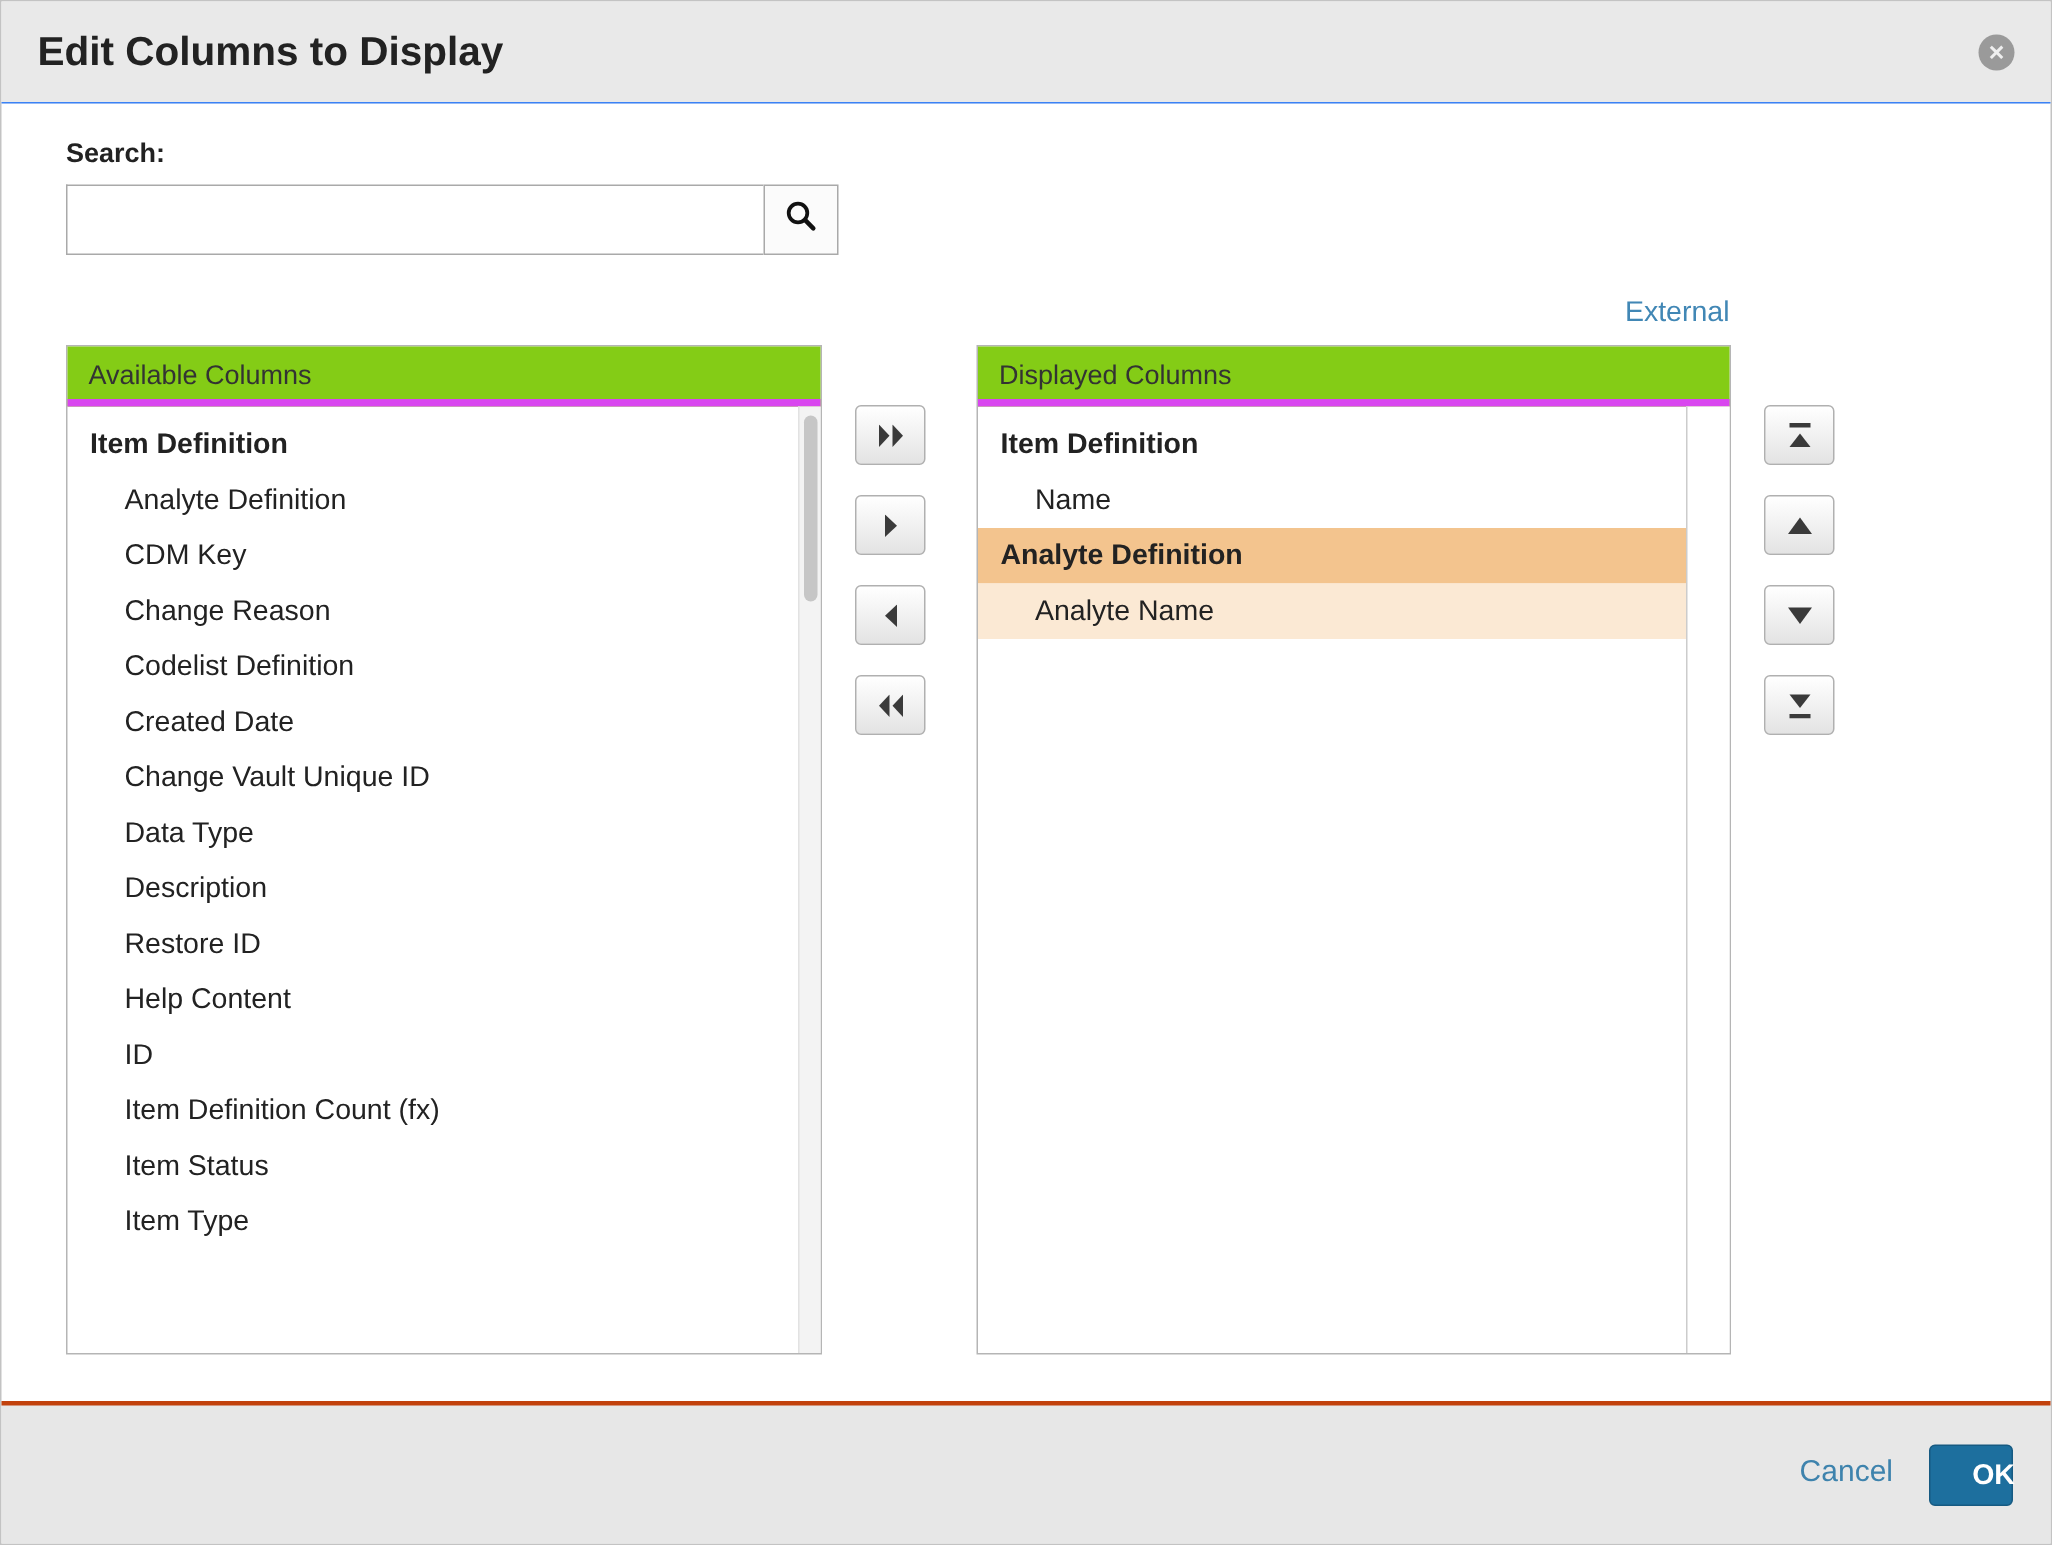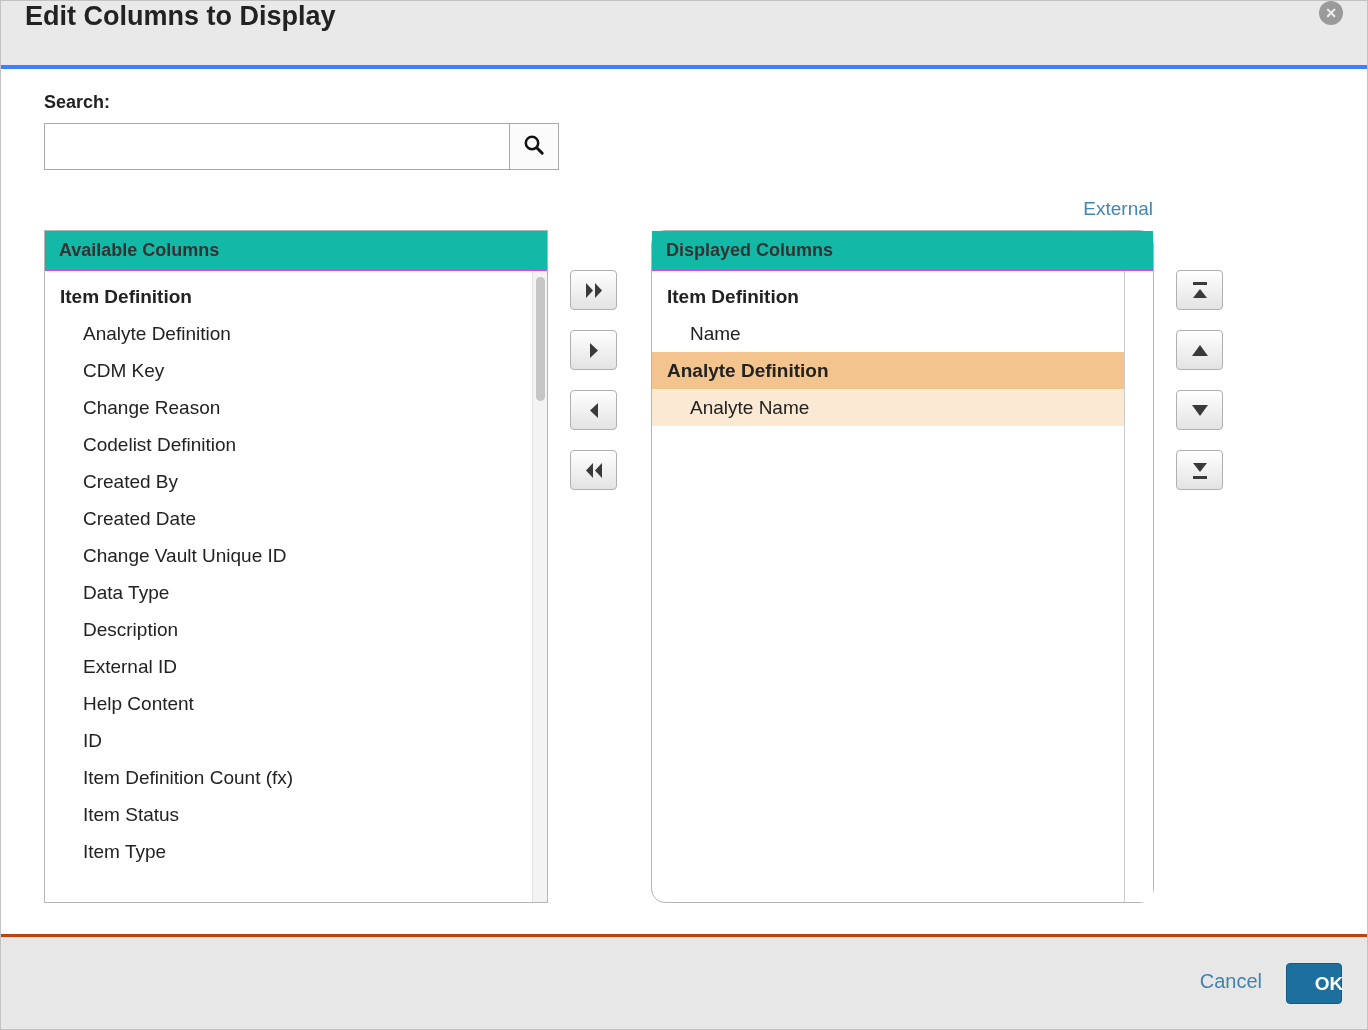--- a/index.html
+++ b/index.html
@@ -12,22 +12,22 @@
   .dialog {
     position: absolute; left: 0; top: 0;
     width: 1368px; height: 1030px;
     background: #ffffff;
     border: 1px solid #c3c3c3;
   }
   
   .dialog-header {
     position: absolute; left: 0; top: 0; right: 0; height: 68px;
     background: #e9e9e9;
-    border-bottom: 4px solid #3b82f6;
-    display: flex; 
+    border-bottom: 1px solid #3b82f6;
+    display: flex; align-items: center;
     padding: 0 24px;
   }
   .dialog-title {
     font-size: 27px; font-weight: bold; color: #222;
   }
   .close-btn {
     margin-left: auto;
     width: 24px; height: 24px; border-radius: 50%;
     background: #9a9a9a; color: #efefef;
     display: flex; align-items: center; justify-content: center;
@@ -60,26 +60,26 @@
     position: absolute; top: 197px; right: 214px;
     font-size: 19px; color: #4187b5; cursor: pointer;
   }
   
   .panel {
     position: absolute; top: 229px; height: 673px;
     border: 1px solid #b5b5b5;
     background: #fff;
   }
   .panel.available { left: 43px;  width: 504px; }
-  .panel.displayed { left: 650px; width: 503px; border-radius: 14px; }
+  .panel.displayed { left: 650px; width: 503px; }
   .panel-header {
     height: 40px; line-height: 39px;
-    background: #14b8a6;
-    border-bottom: 1px solid #d946ef;
-    font-size: 18px; font-weight: bold; color: #333;
+    background: #84cc16;
+    border-bottom: 5px solid #d946ef;
+    font-size: 18px; font-weight: normal; color: #333;
     padding-left: 14px;
   }
   .panel-list {
     position: absolute; top: 40px; bottom: 0; left: 0; right: 0;
     overflow: hidden; padding-top: 7px;
   }
   .list-row {
     height: 37px; line-height: 37px;
     font-size: 19px; color: #222;
     padding-left: 15px;
@@ -169,26 +169,25 @@
   <div class="restore-link">External</div>
 
   <div class="panel available">
     <div class="panel-header">Available Columns</div>
     <div class="panel-list">
         <div class="list-row bold">Item Definition</div>
         <div class="list-row indent">Analyte Definition</div>
         <div class="list-row indent">CDM Key</div>
         <div class="list-row indent">Change Reason</div>
         <div class="list-row indent">Codelist Definition</div>
-        <div class="list-row indent">Created By</div>
         <div class="list-row indent">Created Date</div>
         <div class="list-row indent">Change Vault Unique ID</div>
         <div class="list-row indent">Data Type</div>
         <div class="list-row indent">Description</div>
-        <div class="list-row indent">External ID</div>
+        <div class="list-row indent">Restore ID</div>
         <div class="list-row indent">Help Content</div>
         <div class="list-row indent">ID</div>
         <div class="list-row indent">Item Definition Count (fx)</div>
         <div class="list-row indent">Item Status</div>
         <div class="list-row indent">Item Type</div>
       </div>
     <div class="scroll-track">
       <div class="scroll-thumb"></div>
     </div>
   </div>

